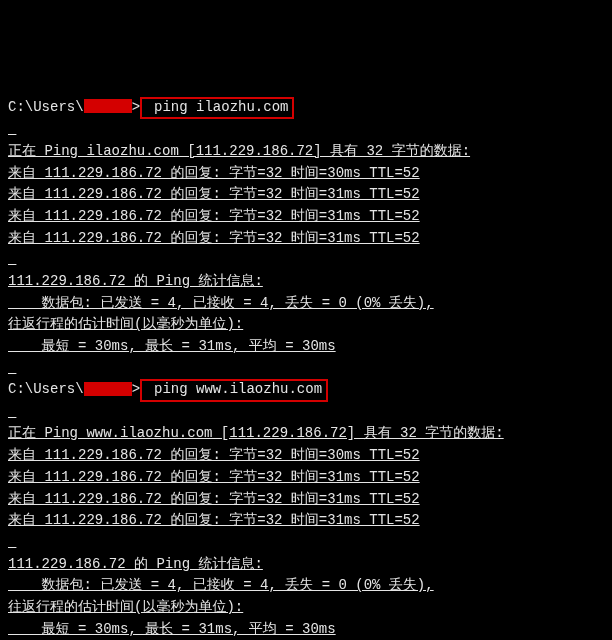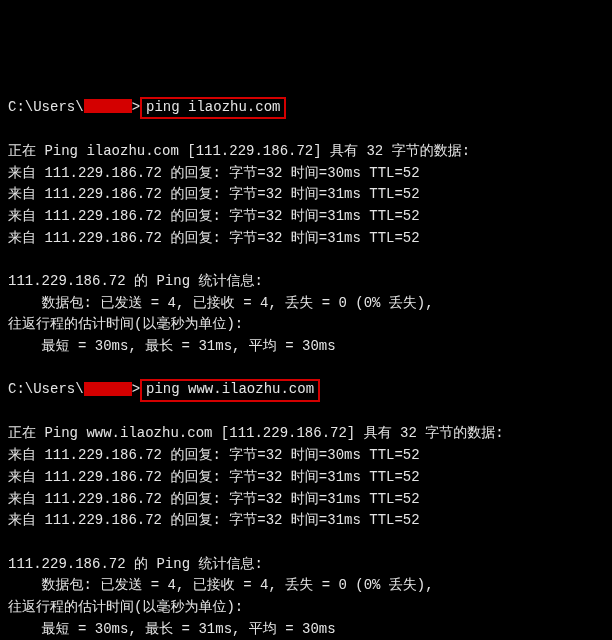--- a/index.html
+++ b/index.html
@@ -7,33 +7,33 @@
     color: #e5e5e5;
     font-family: "Consolas", "Courier New", monospace;
     font-size: 14px;
     line-height: 1.55;
     margin: 0;
     padding: 10px 8px;
     width: 612px;
     box-sizing: border-box;
     white-space: pre;
   }
-  .line { display: block; }
+  .line { display: block; text-decoration: underline; }
   .redact {
     display: inline-block;
     background: #d40000;
     color: #d40000;
     vertical-align: middle;
     height: 14px;
     width: 48px;
     margin-top:-2px;
   }
   .hl {
     border: 2px solid #d40000;
-    padding: 1px 4px 2px 4px;
+    padding: 1px 4px 2px 12px;
     display: inline-block;
     line-height: 1.1;
   }
   .prompt-row { display: block; }
 </style>
 </head>
 <body>
 
 
 

